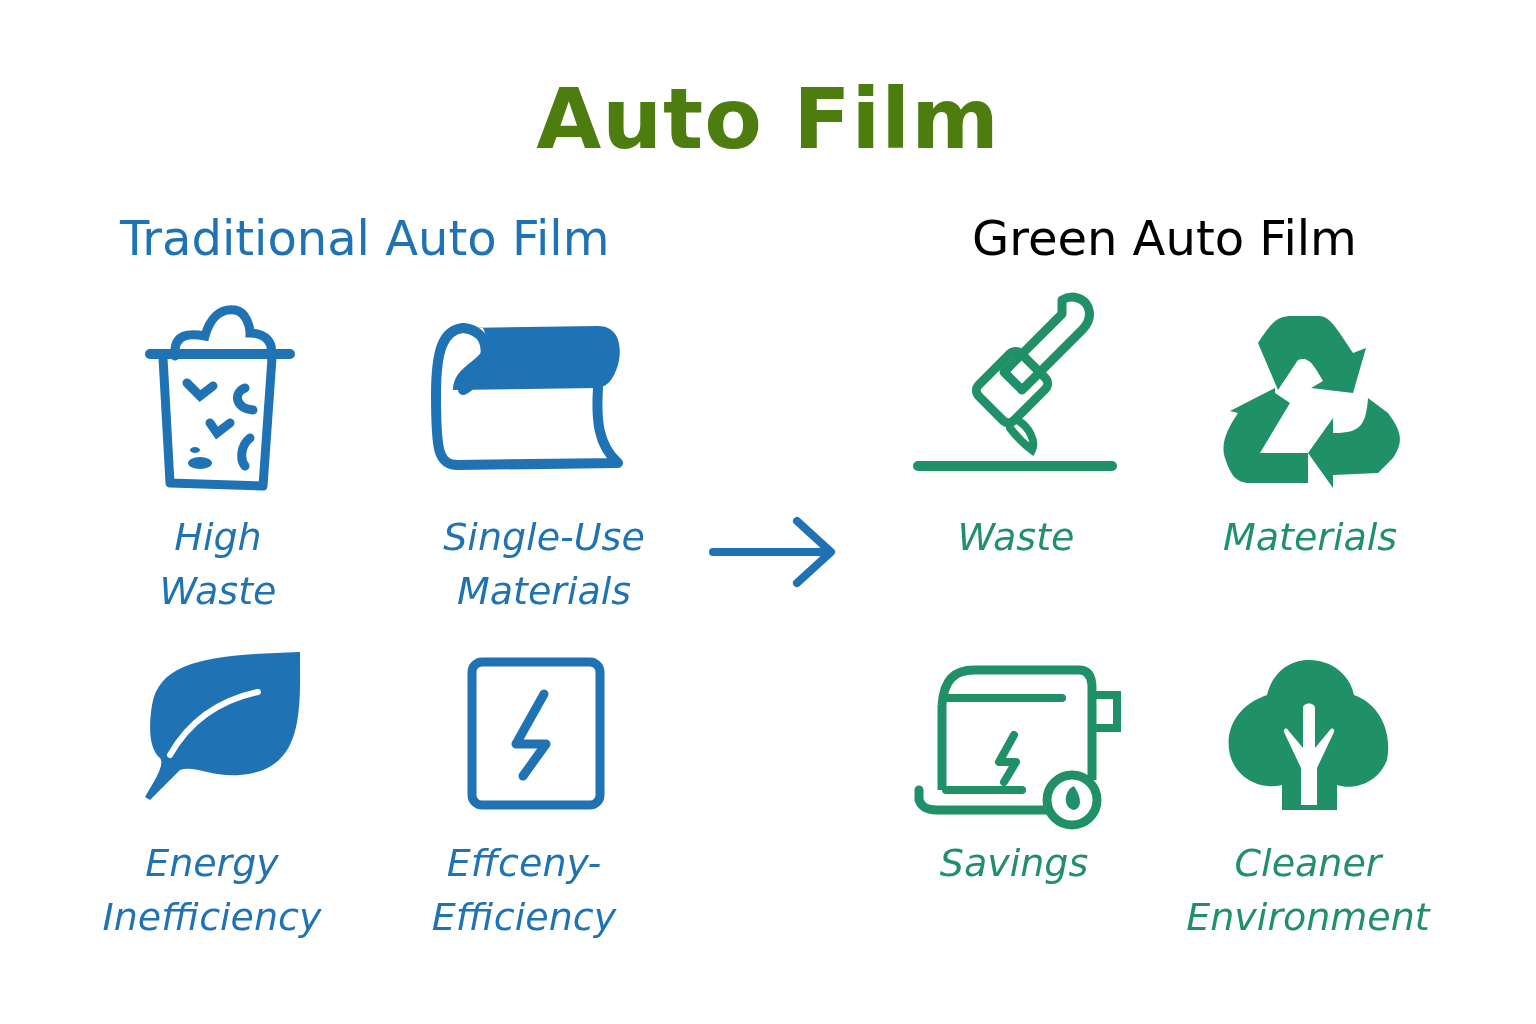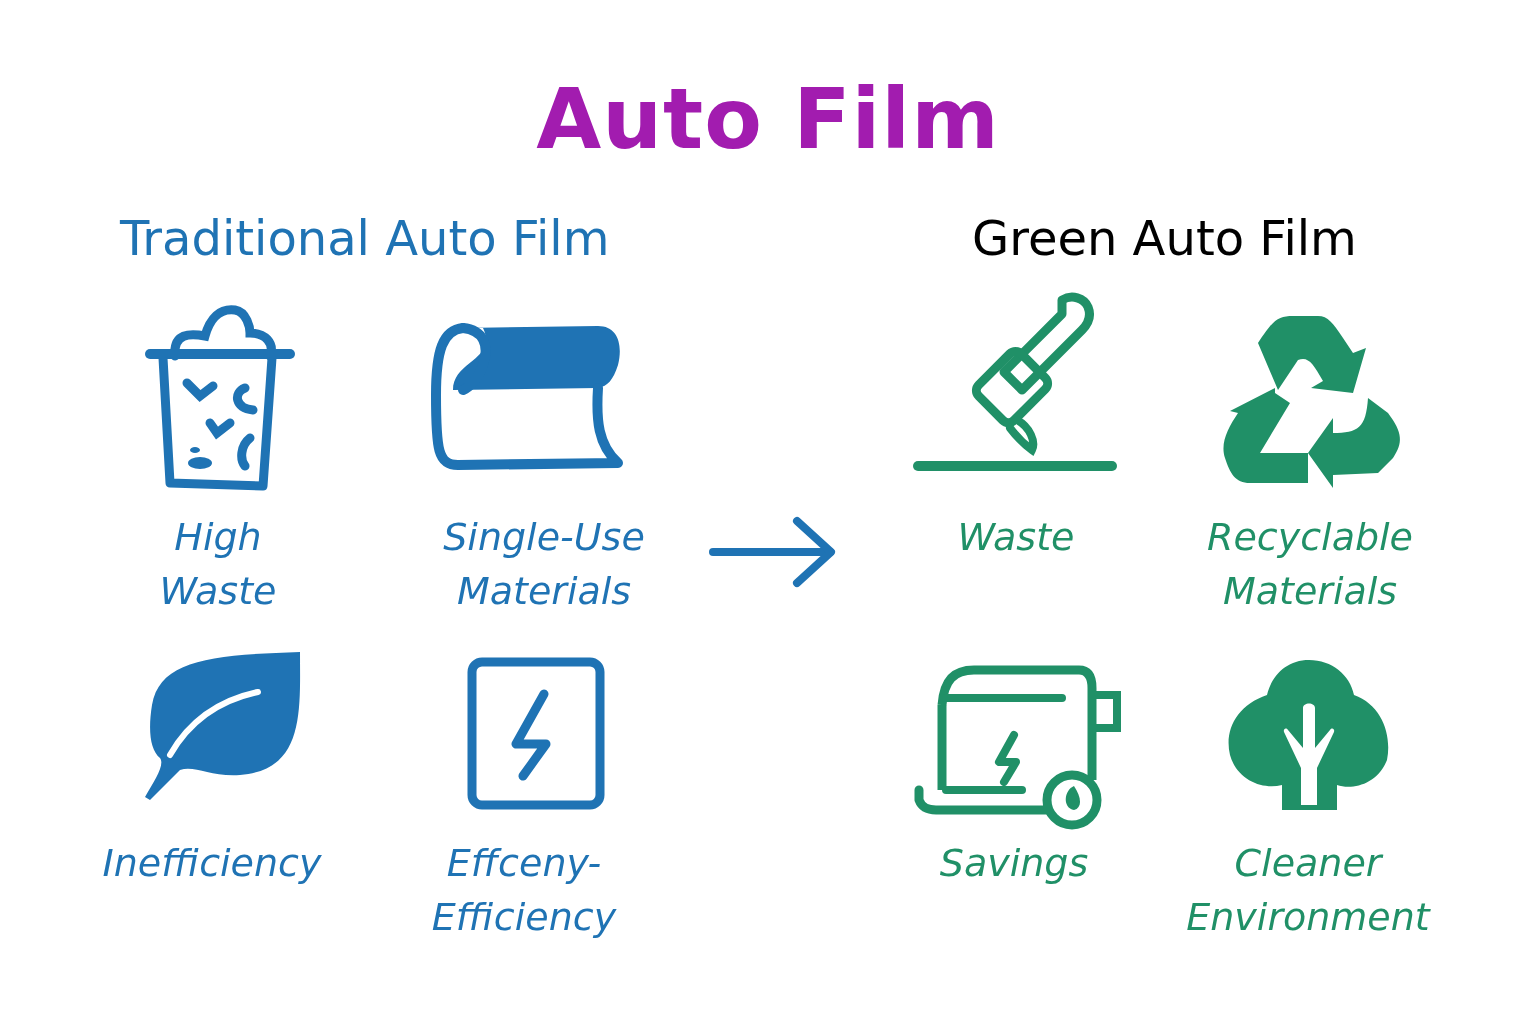--- a/index.html
+++ b/index.html
@@ -1,18 +1,18 @@
 <!DOCTYPE html>
 <html><head>
 <meta charset="utf-8">
 <style>
   html,body{margin:0;padding:0;background:#ffffff;}
   body{width:1536px;height:1024px;position:relative;overflow:hidden;font-family:"DejaVu Sans","Liberation Sans",sans-serif;}
   .abs{position:absolute;}
-  .title{left:0;width:1536px;top:70px;text-align:center;font-size:84px;font-weight:bold;color:#a21caf;letter-spacing:1px;}
+  .title{left:0;width:1536px;top:70px;text-align:center;font-size:84px;font-weight:bold;color:#4d7c0f;letter-spacing:1px;}
   .section{font-size:48px;top:210px;}
   .sec-trad{left:120px;color:#1f73b4;}
   .sec-green{left:972px;color:#000000;}
   .label{text-align:center;font-size:38px;line-height:54px;width:300px;}
   .blue{color:#1f73b4;}
   .green{color:#209067;}
   .label .l1,.label .l2{display:block;font-style:italic;}
   svg{position:absolute;overflow:visible;}
 </style>
 </head>
@@ -88,32 +88,32 @@
 
 <div class="abs label blue" style="left:68px;top:510px">
   <span class="l1">High</span>
   <span class="l2">Waste</span>
 </div>
 <div class="abs label blue" style="left:394px;top:510px">
   <span class="l1">Single-Use</span>
   <span class="l2">Materials</span>
 </div>
 <div class="abs label blue" style="left:62px;top:836px">
+  <span class="l1">Energy</span>
   <span class="l2">Inefficiency</span>
 </div>
 <div class="abs label blue" style="left:374px;top:836px">
   <span class="l1" style="font-weight:normal;">Effceny-</span>
   <span class="l2">Efficiency</span>
 </div>
 
 <div class="abs label green" style="left:866px;top:510px">
   <span class="l2">Waste</span>
 </div>
 <div class="abs label green" style="left:1160px;top:510px">
-  <span class="l1">Recyclable</span>
   <span class="l2">Materials</span>
 </div>
 <div class="abs label green" style="left:864px;top:836px">
   <span class="l2">Savings</span>
 </div>
 <div class="abs label green" style="left:1158px;top:836px">
   <span class="l1">Cleaner</span>
   <span class="l2">Environment</span>
 </div>
 

